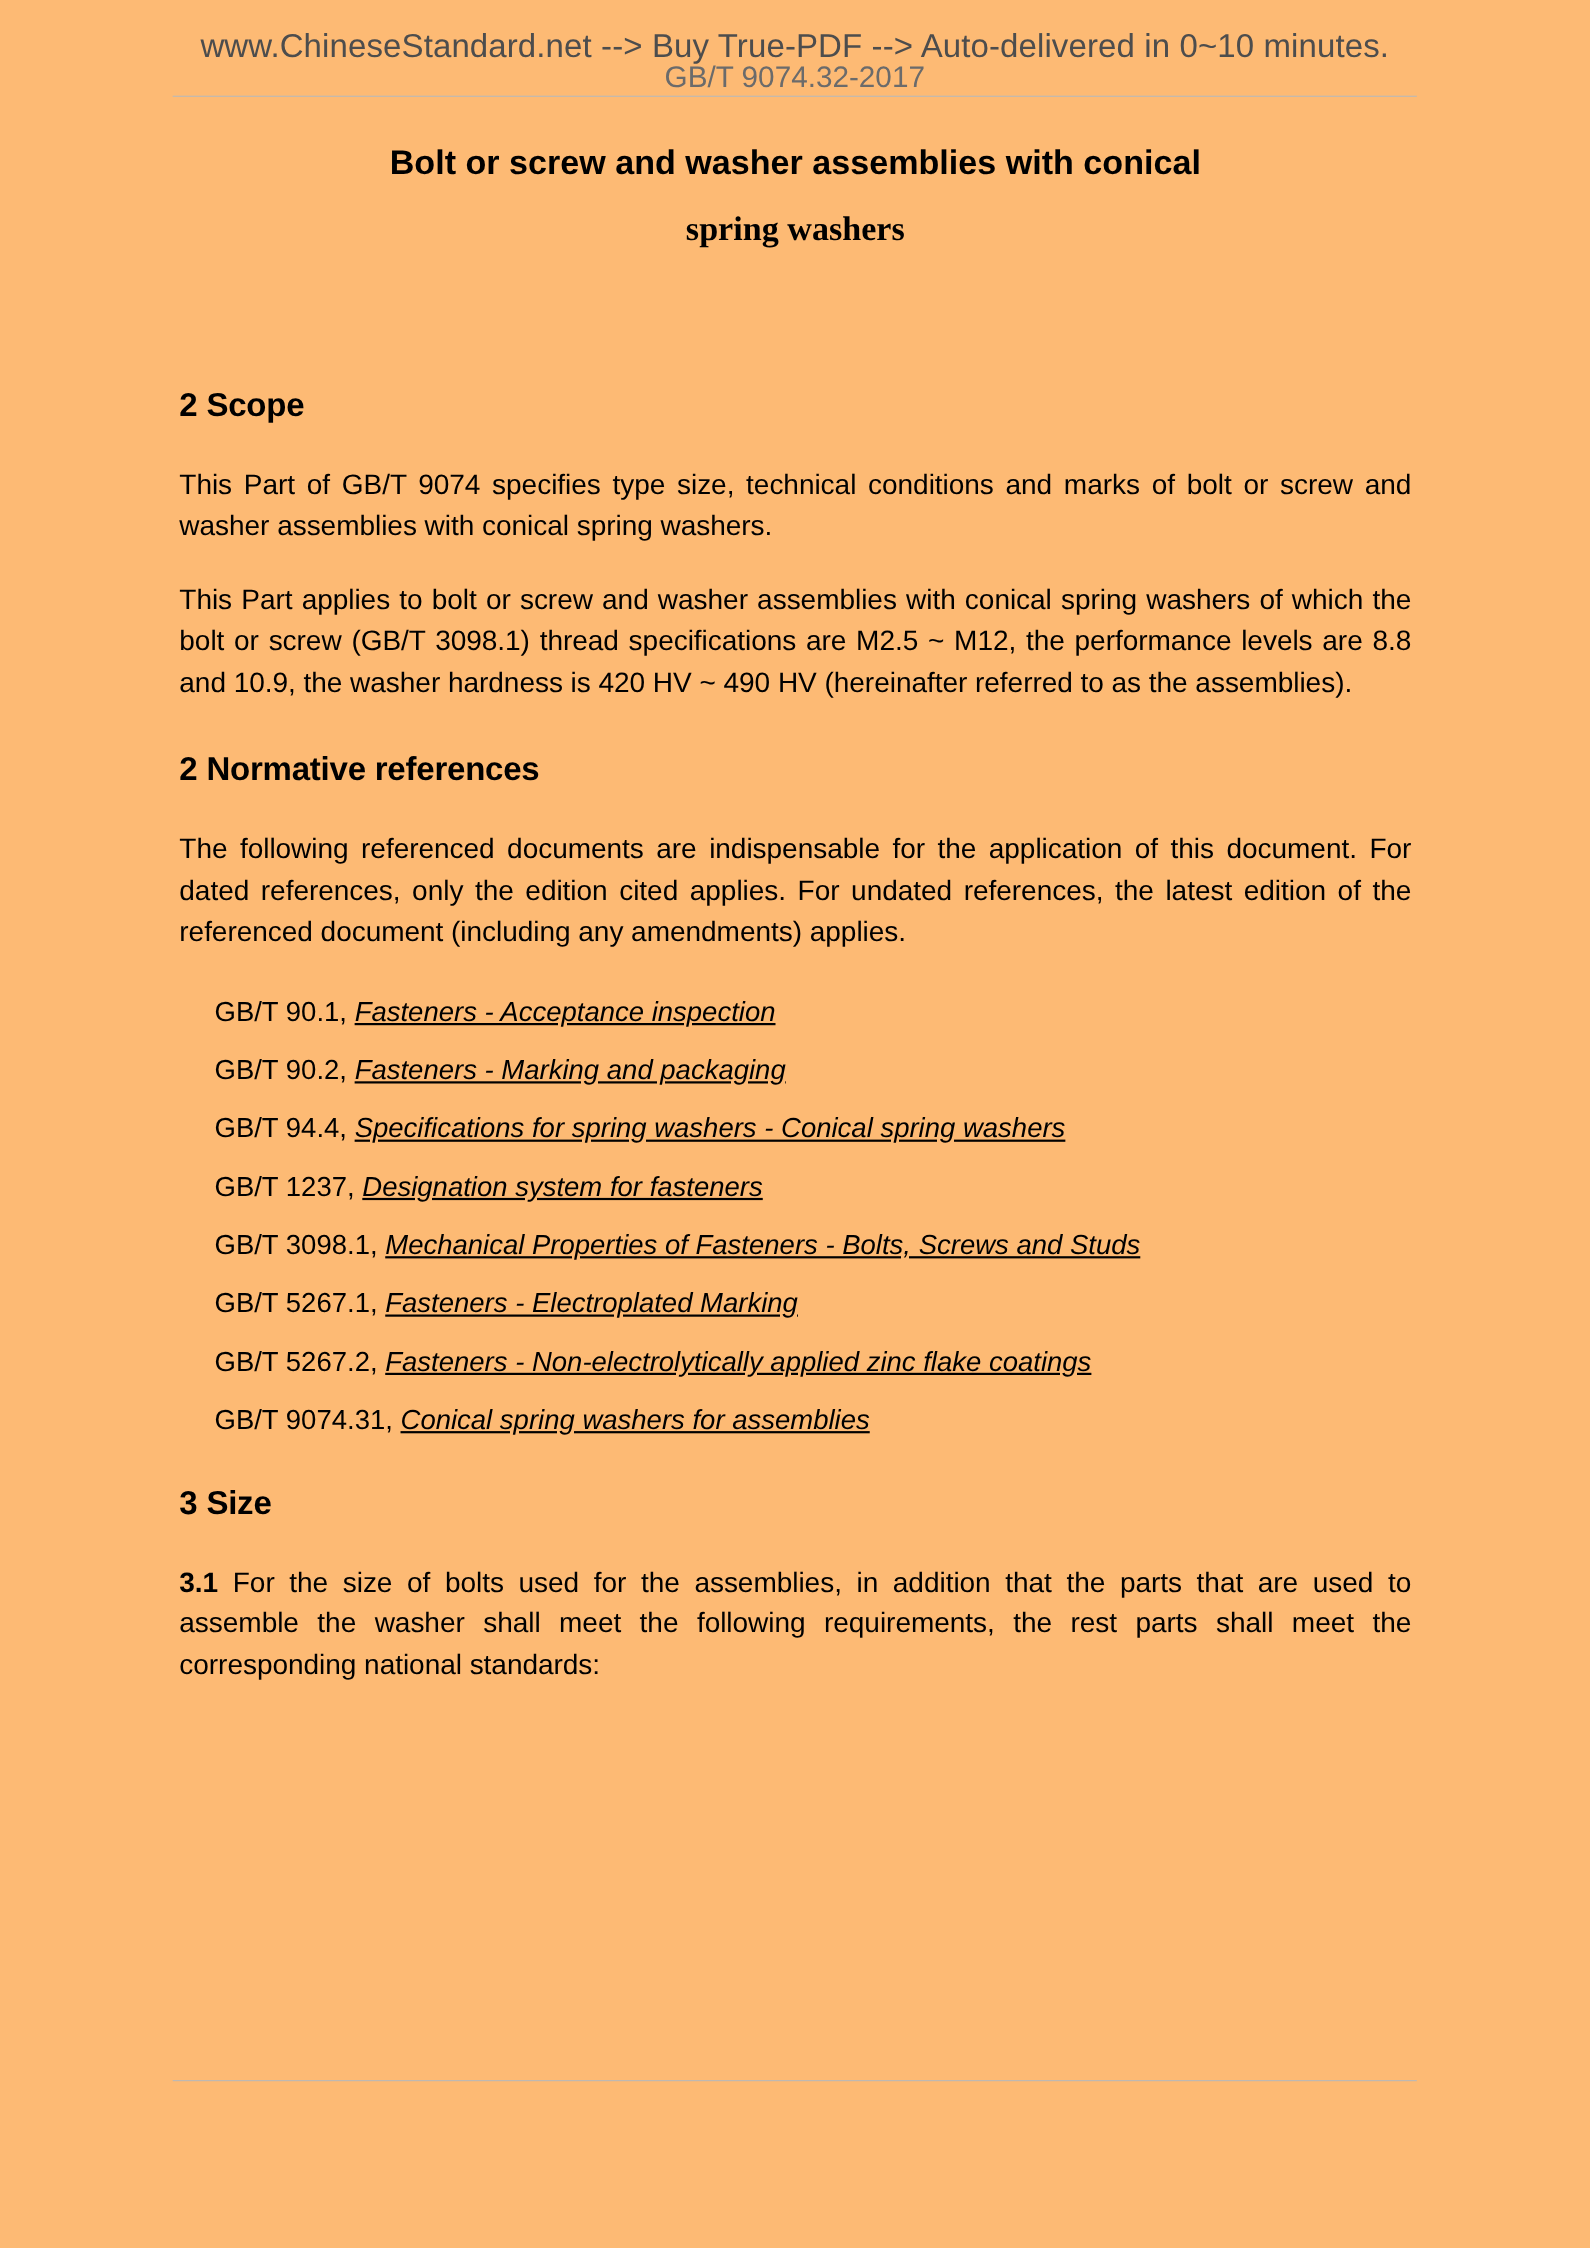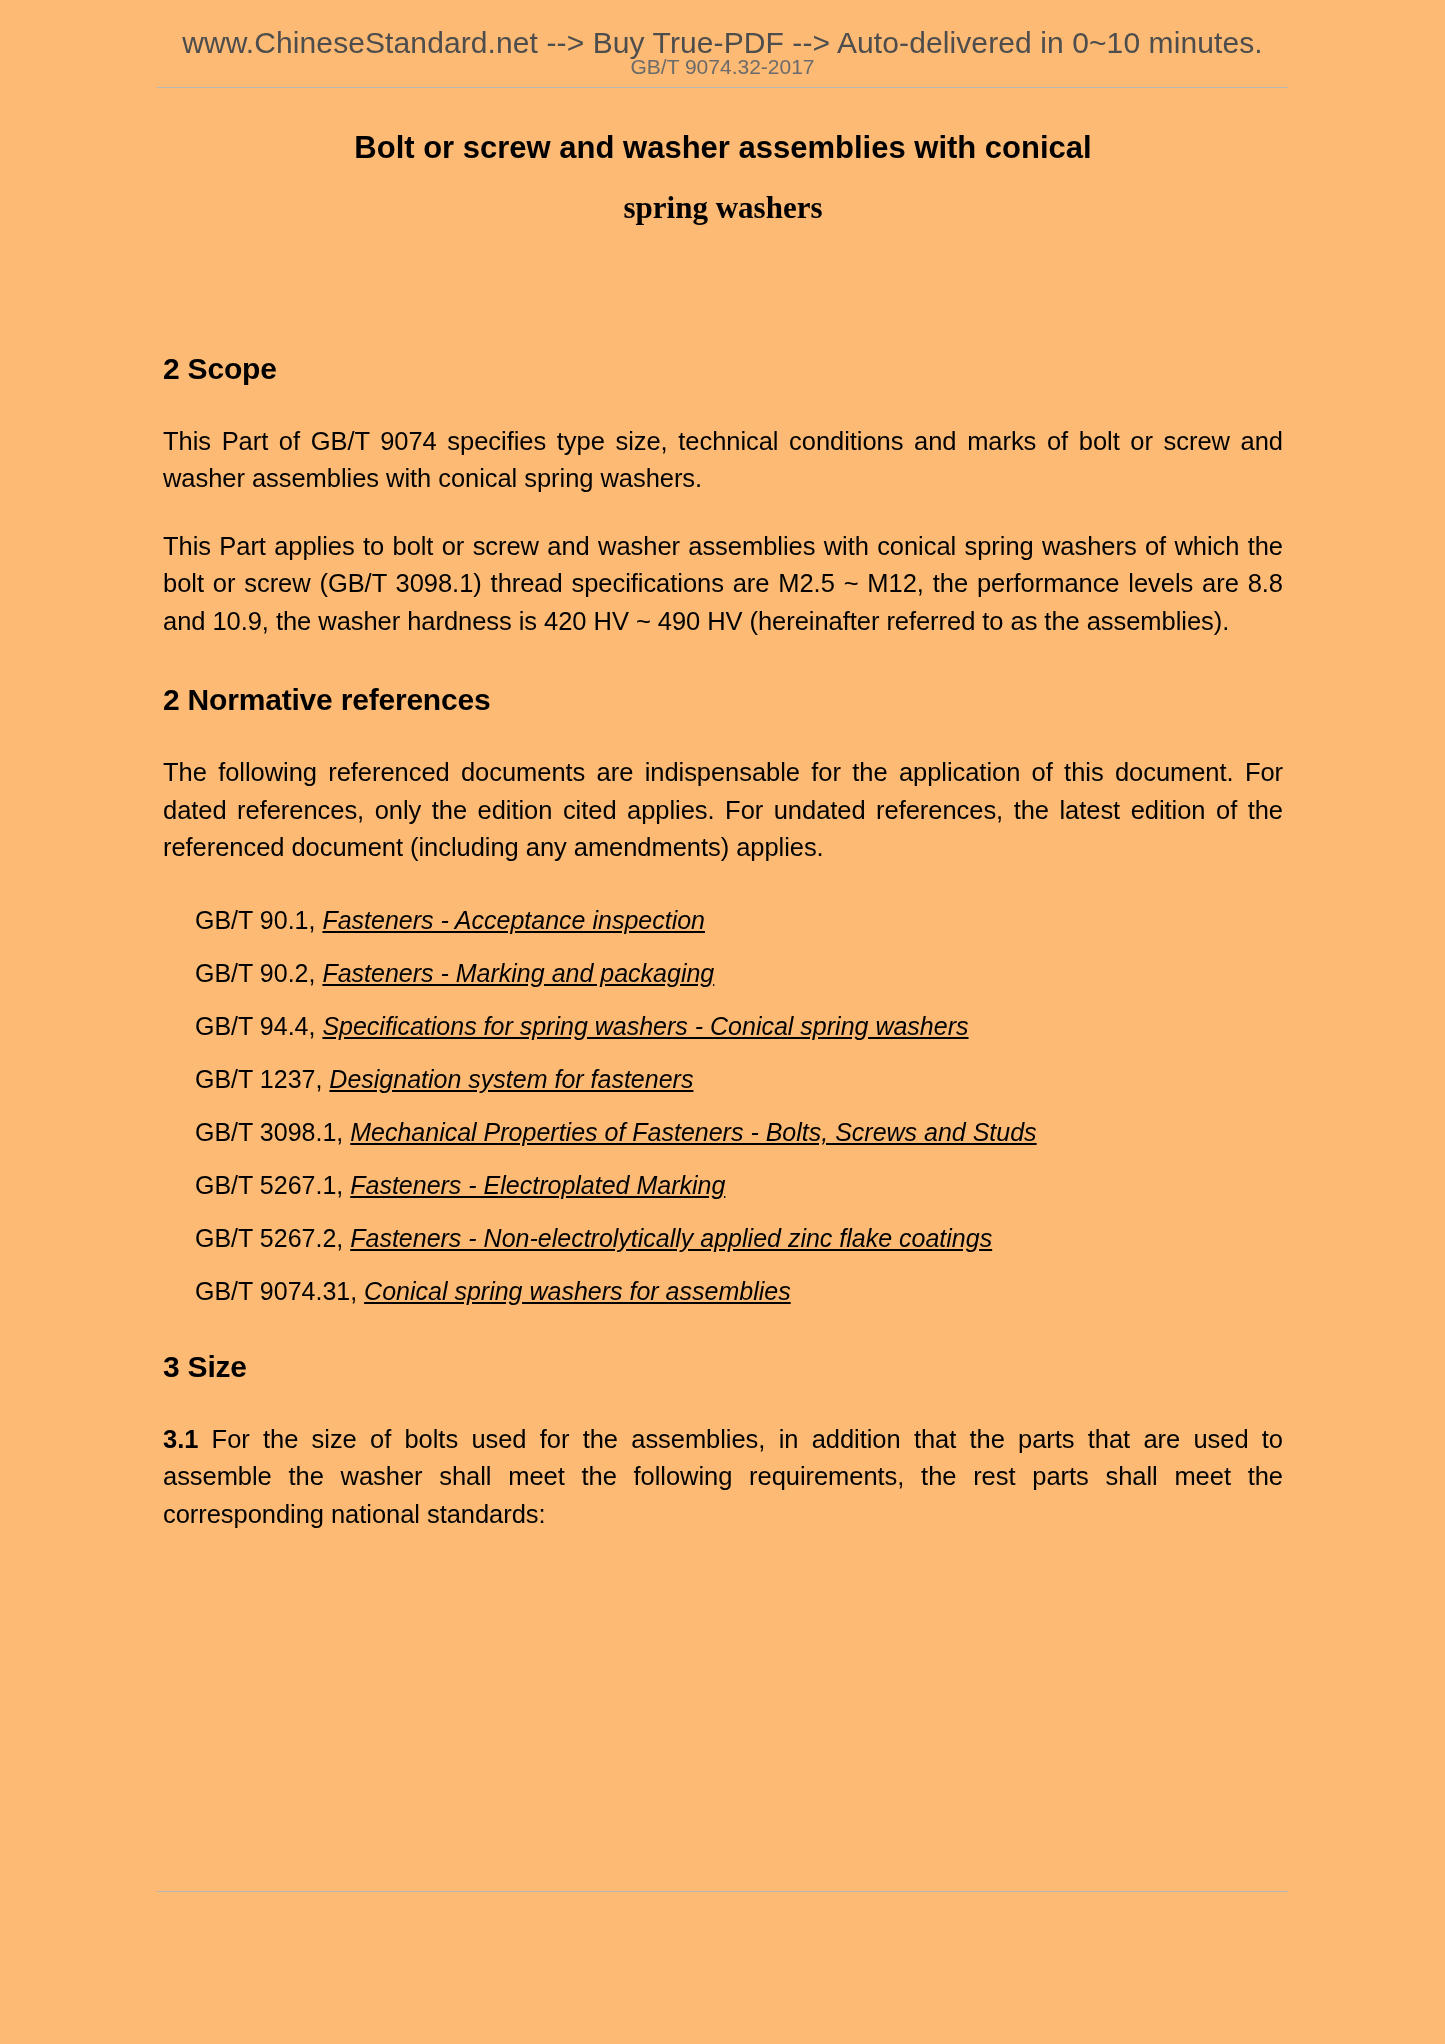--- a/index.html
+++ b/index.html
@@ -32,21 +32,21 @@
     letter-spacing: 0.1px;
     white-space: nowrap;
   }
   .wm-standard-no {
     position: absolute;
     left: 0;
     top: 55px;
     width: 1445px;
     text-align: center;
     color: #6b6b6b;
-    font-size: 21px;
+    font-size: 27px;
     white-space: nowrap;
   }
   .header-rule {
     position: absolute;
     left: 157px;
     top: 87px;
     width: 1131px;
     height: 1px;
     background: #b8b8b8;
   }

